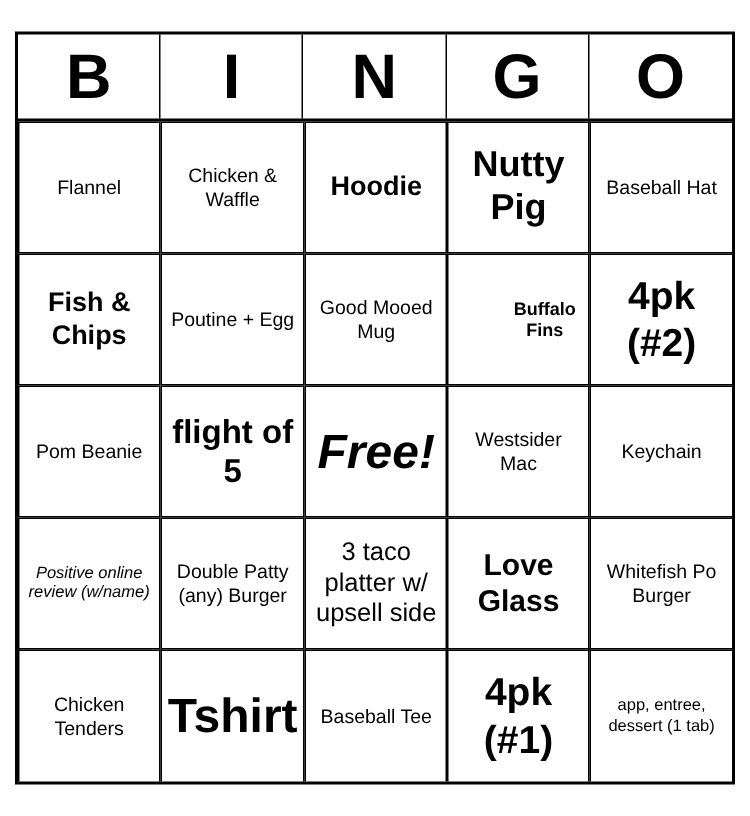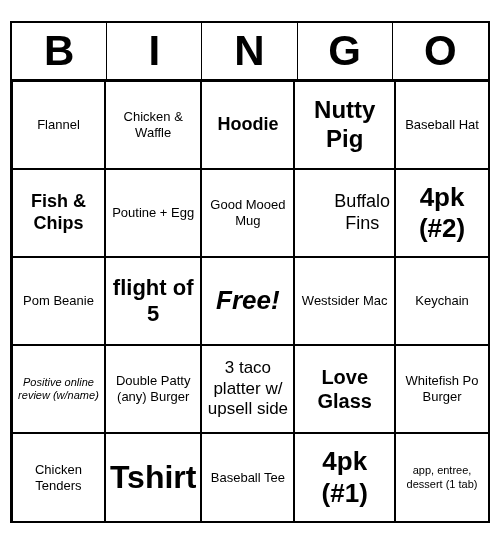--- a/index.html
+++ b/index.html
@@ -81,25 +81,25 @@
     </div>
   <div class="bingo-grid">
   <div class="bingo-cell">Flannel</div>
       <div class="bingo-cell">Chicken &amp; Waffle</div>
       <div class="bingo-cell" style="font-size: 18px; font-weight: bold;">Hoodie</div>
       <div class="bingo-cell" style="font-size: 24px; font-weight: bold;">Nutty Pig</div>
       <div class="bingo-cell">Baseball Hat</div>
       <div class="bingo-cell" style="font-size: 18px; font-weight: bold;">Fish &amp; Chips</div>
       <div class="bingo-cell">Poutine + Egg</div>
       <div class="bingo-cell">Good Mooed Mug</div>
-      <div class="bingo-cell" style="font-size: 18px; font-weight: normal; padding-left: 39px;">Buffalo Fins</div>
+      <div class="bingo-cell" style="font-size: 12px; font-weight: bold; padding-left: 39px;">Buffalo Fins</div>
       <div class="bingo-cell" style="font-size: 26px; font-weight: bold;">4pk (#2)</div>
       <div class="bingo-cell">Pom Beanie</div>
       <div class="bingo-cell" style="font-size: 22px; font-weight: bold;">flight of 5</div>
-      <div class="bingo-cell" style="font-size: 26px; font-weight: bold; font-style: italic;">Free!</div>
+      <div class="bingo-cell" style="font-size: 32px; font-weight: bold; font-style: italic;">Free!</div>
       <div class="bingo-cell">Westsider Mac</div>
       <div class="bingo-cell">Keychain</div>
       <div class="bingo-cell" style="font-size: 11px; font-style: italic;">Positive online review (w/name)</div>
       <div class="bingo-cell">Double Patty (any) Burger</div>
       <div class="bingo-cell" style="font-size: 17px;">3 taco platter w/ upsell side</div>
       <div class="bingo-cell" style="font-size: 20px; font-weight: bold;">Love Glass</div>
       <div class="bingo-cell">Whitefish Po Burger</div>
       <div class="bingo-cell">Chicken Tenders</div>
       <div class="bingo-cell" style="font-size: 32px; font-weight: bold; text-align: right;">Tshirt</div>
       <div class="bingo-cell">Baseball Tee</div>

